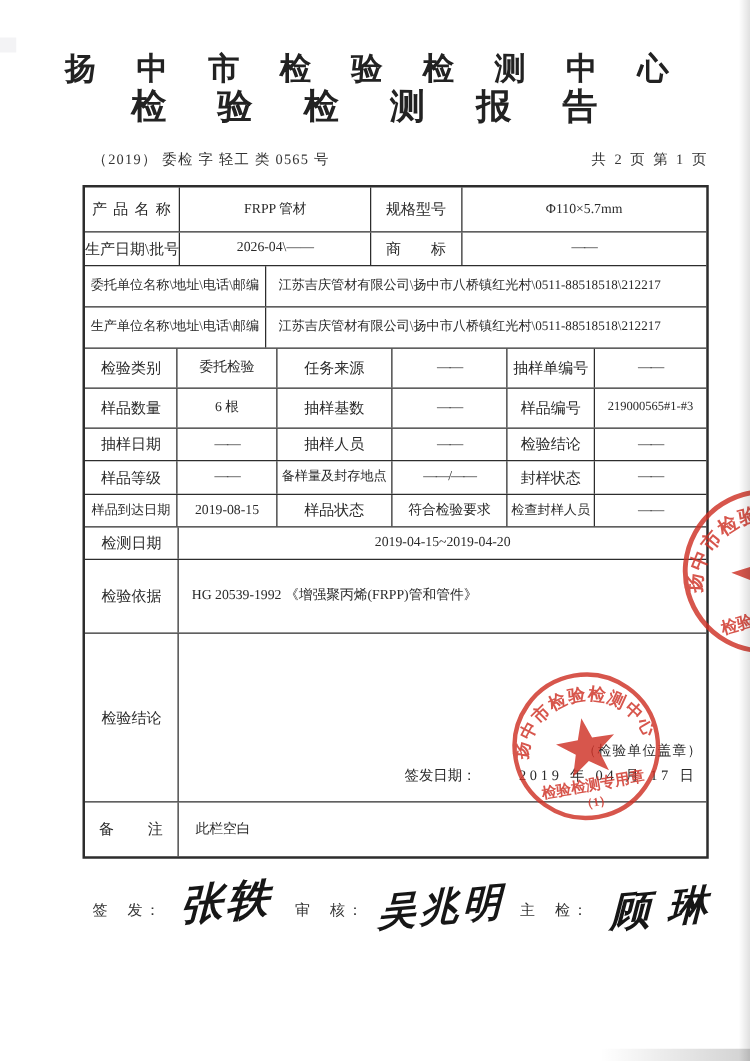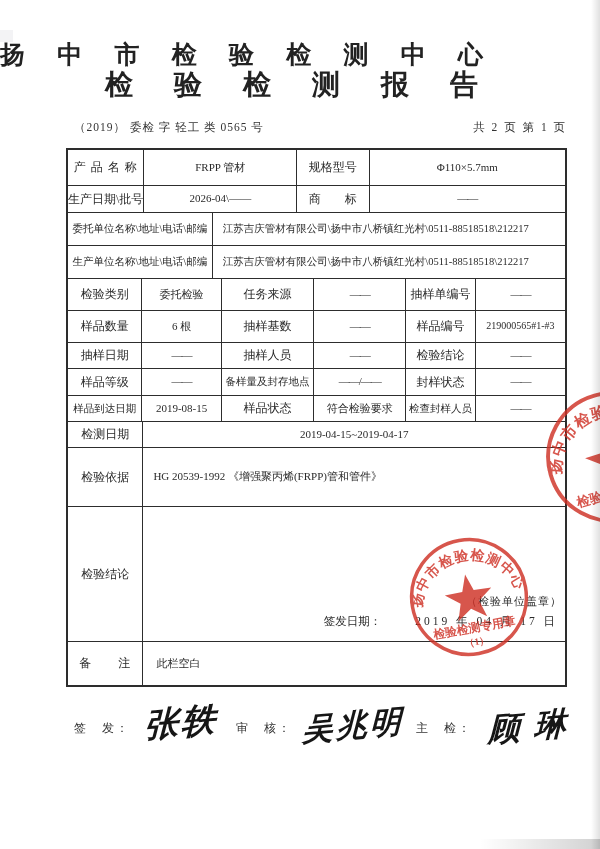--- a/index.html
+++ b/index.html
@@ -8,21 +8,21 @@
     overflow:hidden; font-family:"Liberation Serif","DejaVu Serif",serif;
     color:#2a2a2a;
   }
   
   .edge-right{position:absolute;right:0;top:0;width:9px;height:100%;
     background:linear-gradient(to right,rgba(0,0,0,0),rgba(0,0,0,0.12));}
   .edge-bottom-corner{position:absolute;right:0;bottom:0;width:120px;height:10px;
     background:linear-gradient(to right,rgba(0,0,0,0),rgba(0,0,0,0.18));}
   .edge-notch{position:absolute;left:0;top:30px;width:13px;height:12px;background:#f3f3f5;}
 
-  .org-title{position:absolute;left:0;top:38px;width:100%;text-align:left;
+  .org-title{position:absolute;left:0;top:38px;width:100%;text-align:center;
     font-size:25px;font-weight:bold;letter-spacing:13px;color:#222;}
   .report-title{position:absolute;left:0;top:66px;width:100%;text-align:center;
     font-size:28px;font-weight:bold;letter-spacing:17px;color:#222;}
   .meta-row{position:absolute;left:66px;top:120px;width:501px;height:18px;
     display:flex;justify-content:space-between;font-size:11.5px;color:#333;}
   .meta-row .no{padding-left:8px;letter-spacing:1px;}
   .meta-row .pg{letter-spacing:2px;}
 
   
   .tbl{position:absolute;left:66px;top:148px;width:501px;border:2px solid #2d2d2d;
@@ -139,21 +139,21 @@
       <div class="td small" style="width:75px">样品到达日期</div>
       <div class="td" style="width:80px">2019-08-15</div>
       <div class="td lab" style="width:93px;letter-spacing:0">样品状态</div>
       <div class="td" style="width:93px">符合检验要求</div>
       <div class="td small" style="width:70px">检查封样人员</div>
       <div class="td dash" style="width:90px">——</div>
     </div>
 
     <div class="tr" style="height:26px">
       <div class="td lab" style="width:76px;letter-spacing:0">检测日期</div>
-      <div class="td" style="width:425px">2019-04-15~2019-04-17</div>
+      <div class="td" style="width:425px">2019-04-15~2019-04-20</div>
     </div>
 
     <div class="tr" style="height:59px">
       <div class="td lab" style="width:76px;letter-spacing:0">检验依据</div>
       <div class="td left" style="width:425px">HG 20539-1992 《增强聚丙烯(FRPP)管和管件》</div>
     </div>
 
     <div class="tr" style="height:135px">
       <div class="td lab" style="width:76px;letter-spacing:0">检验结论</div>
       <div class="td concl-cell" style="width:425px">

